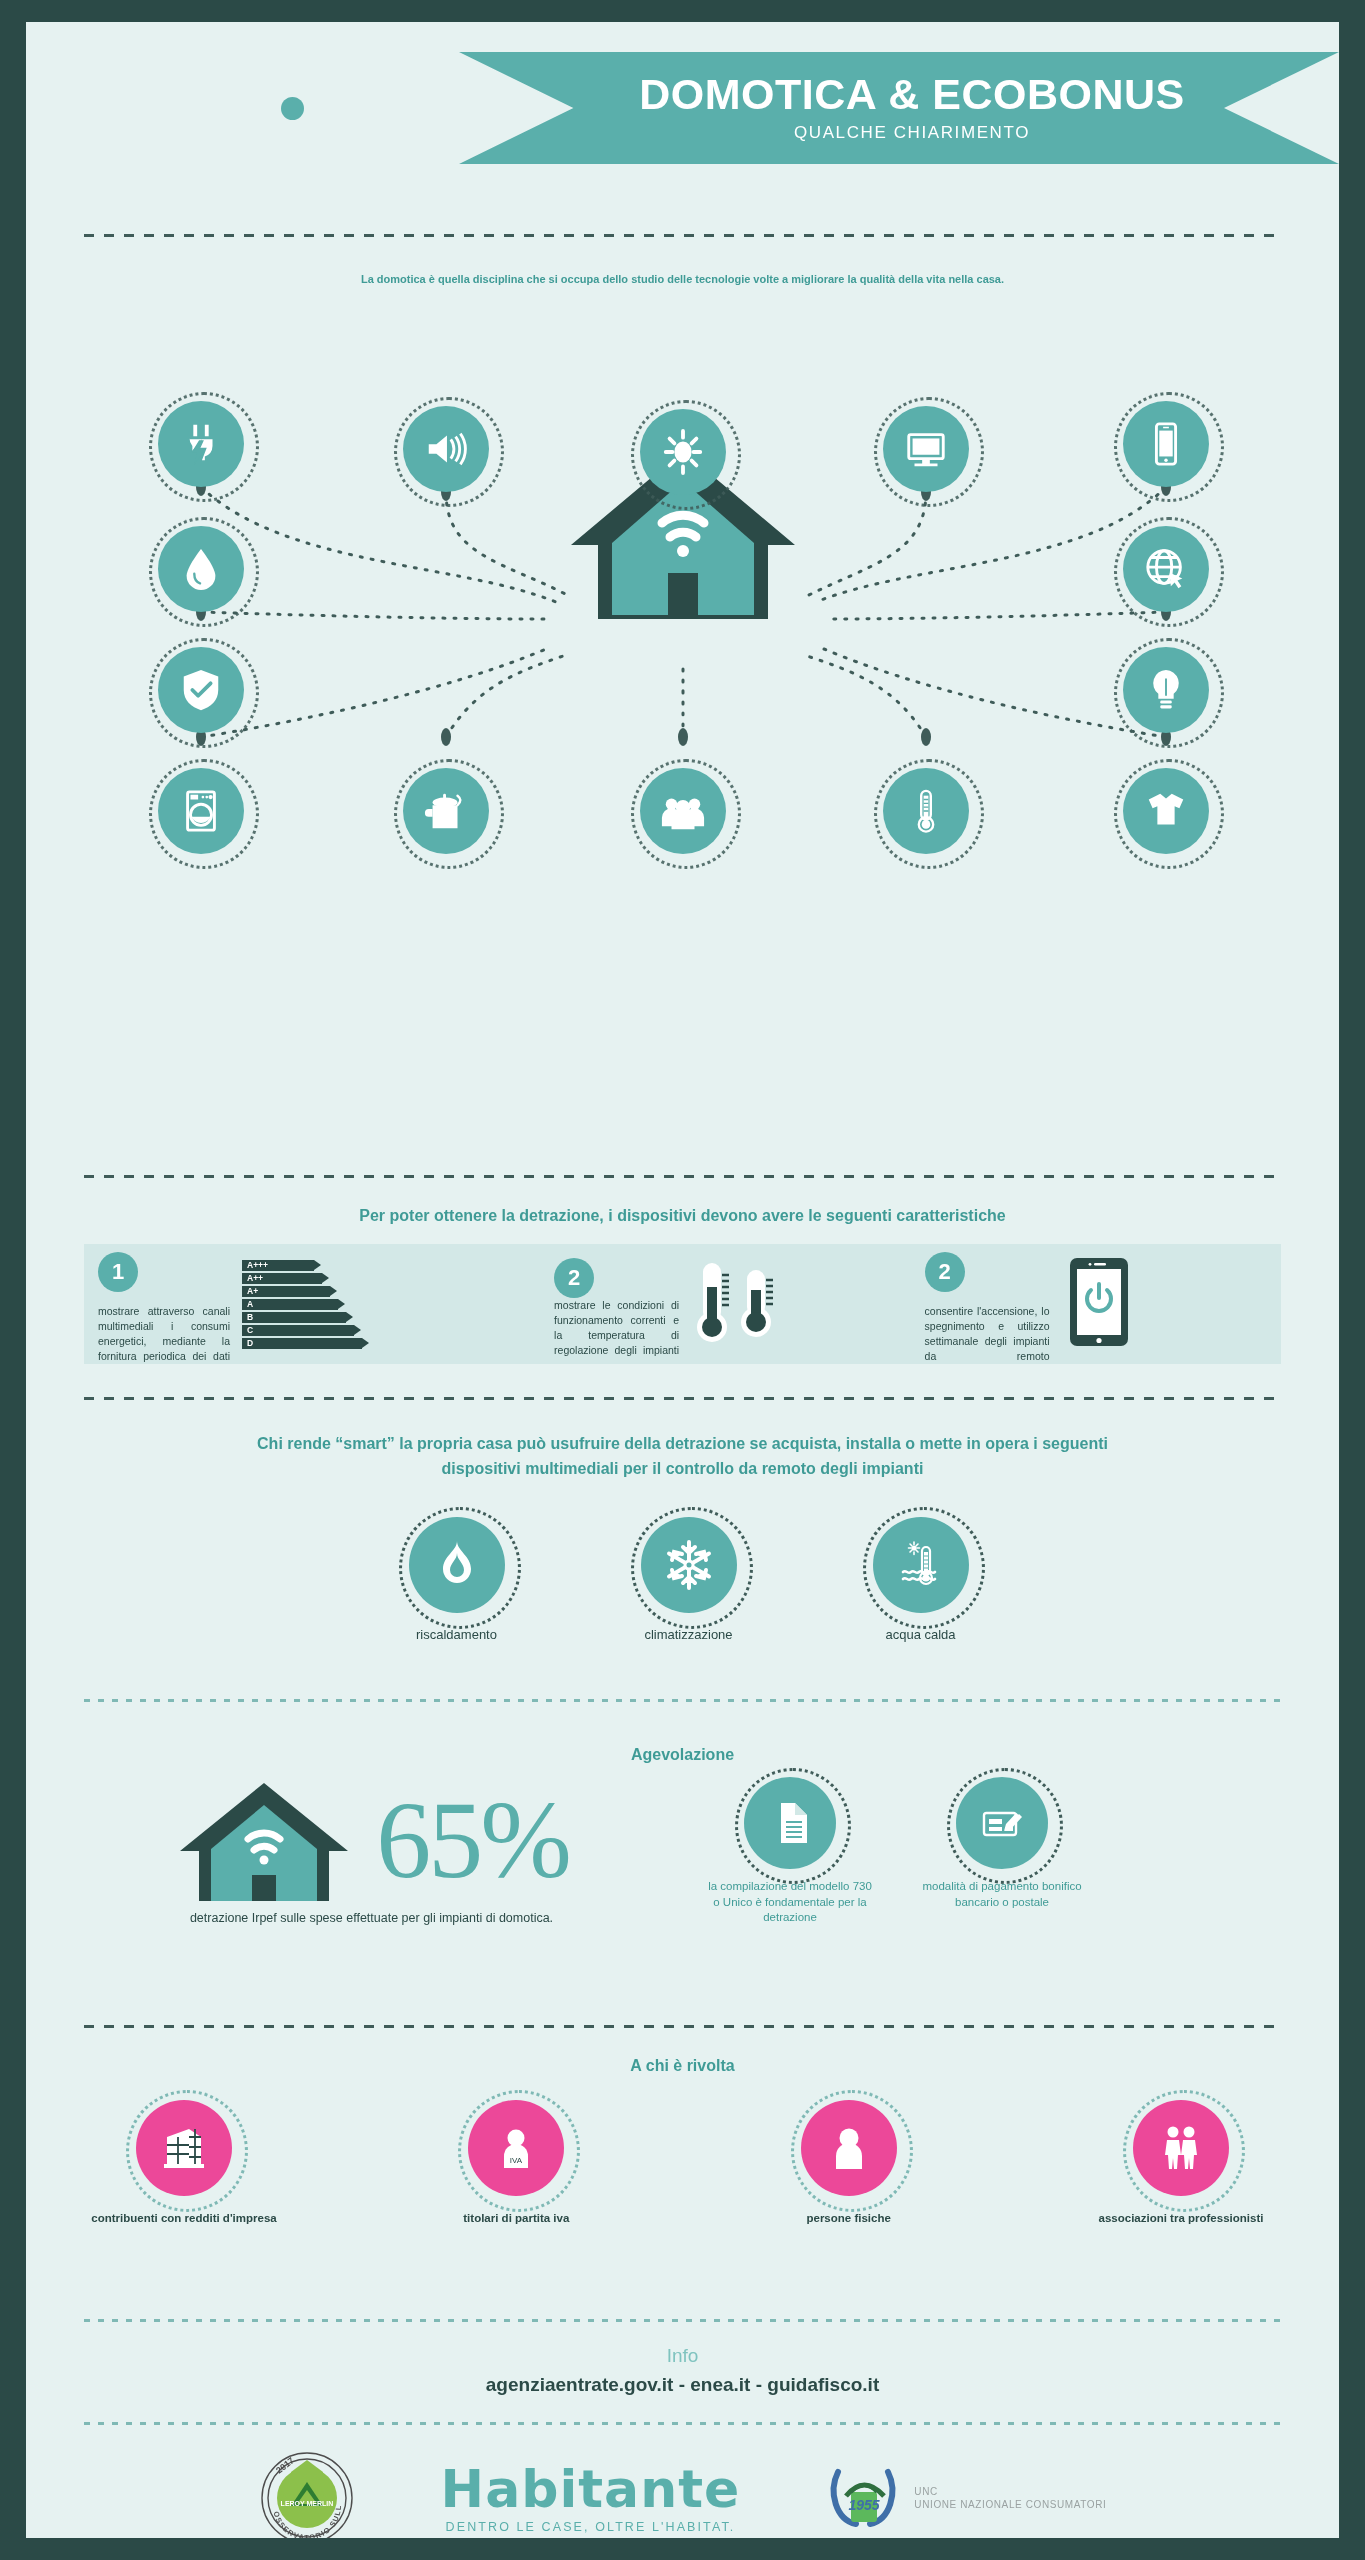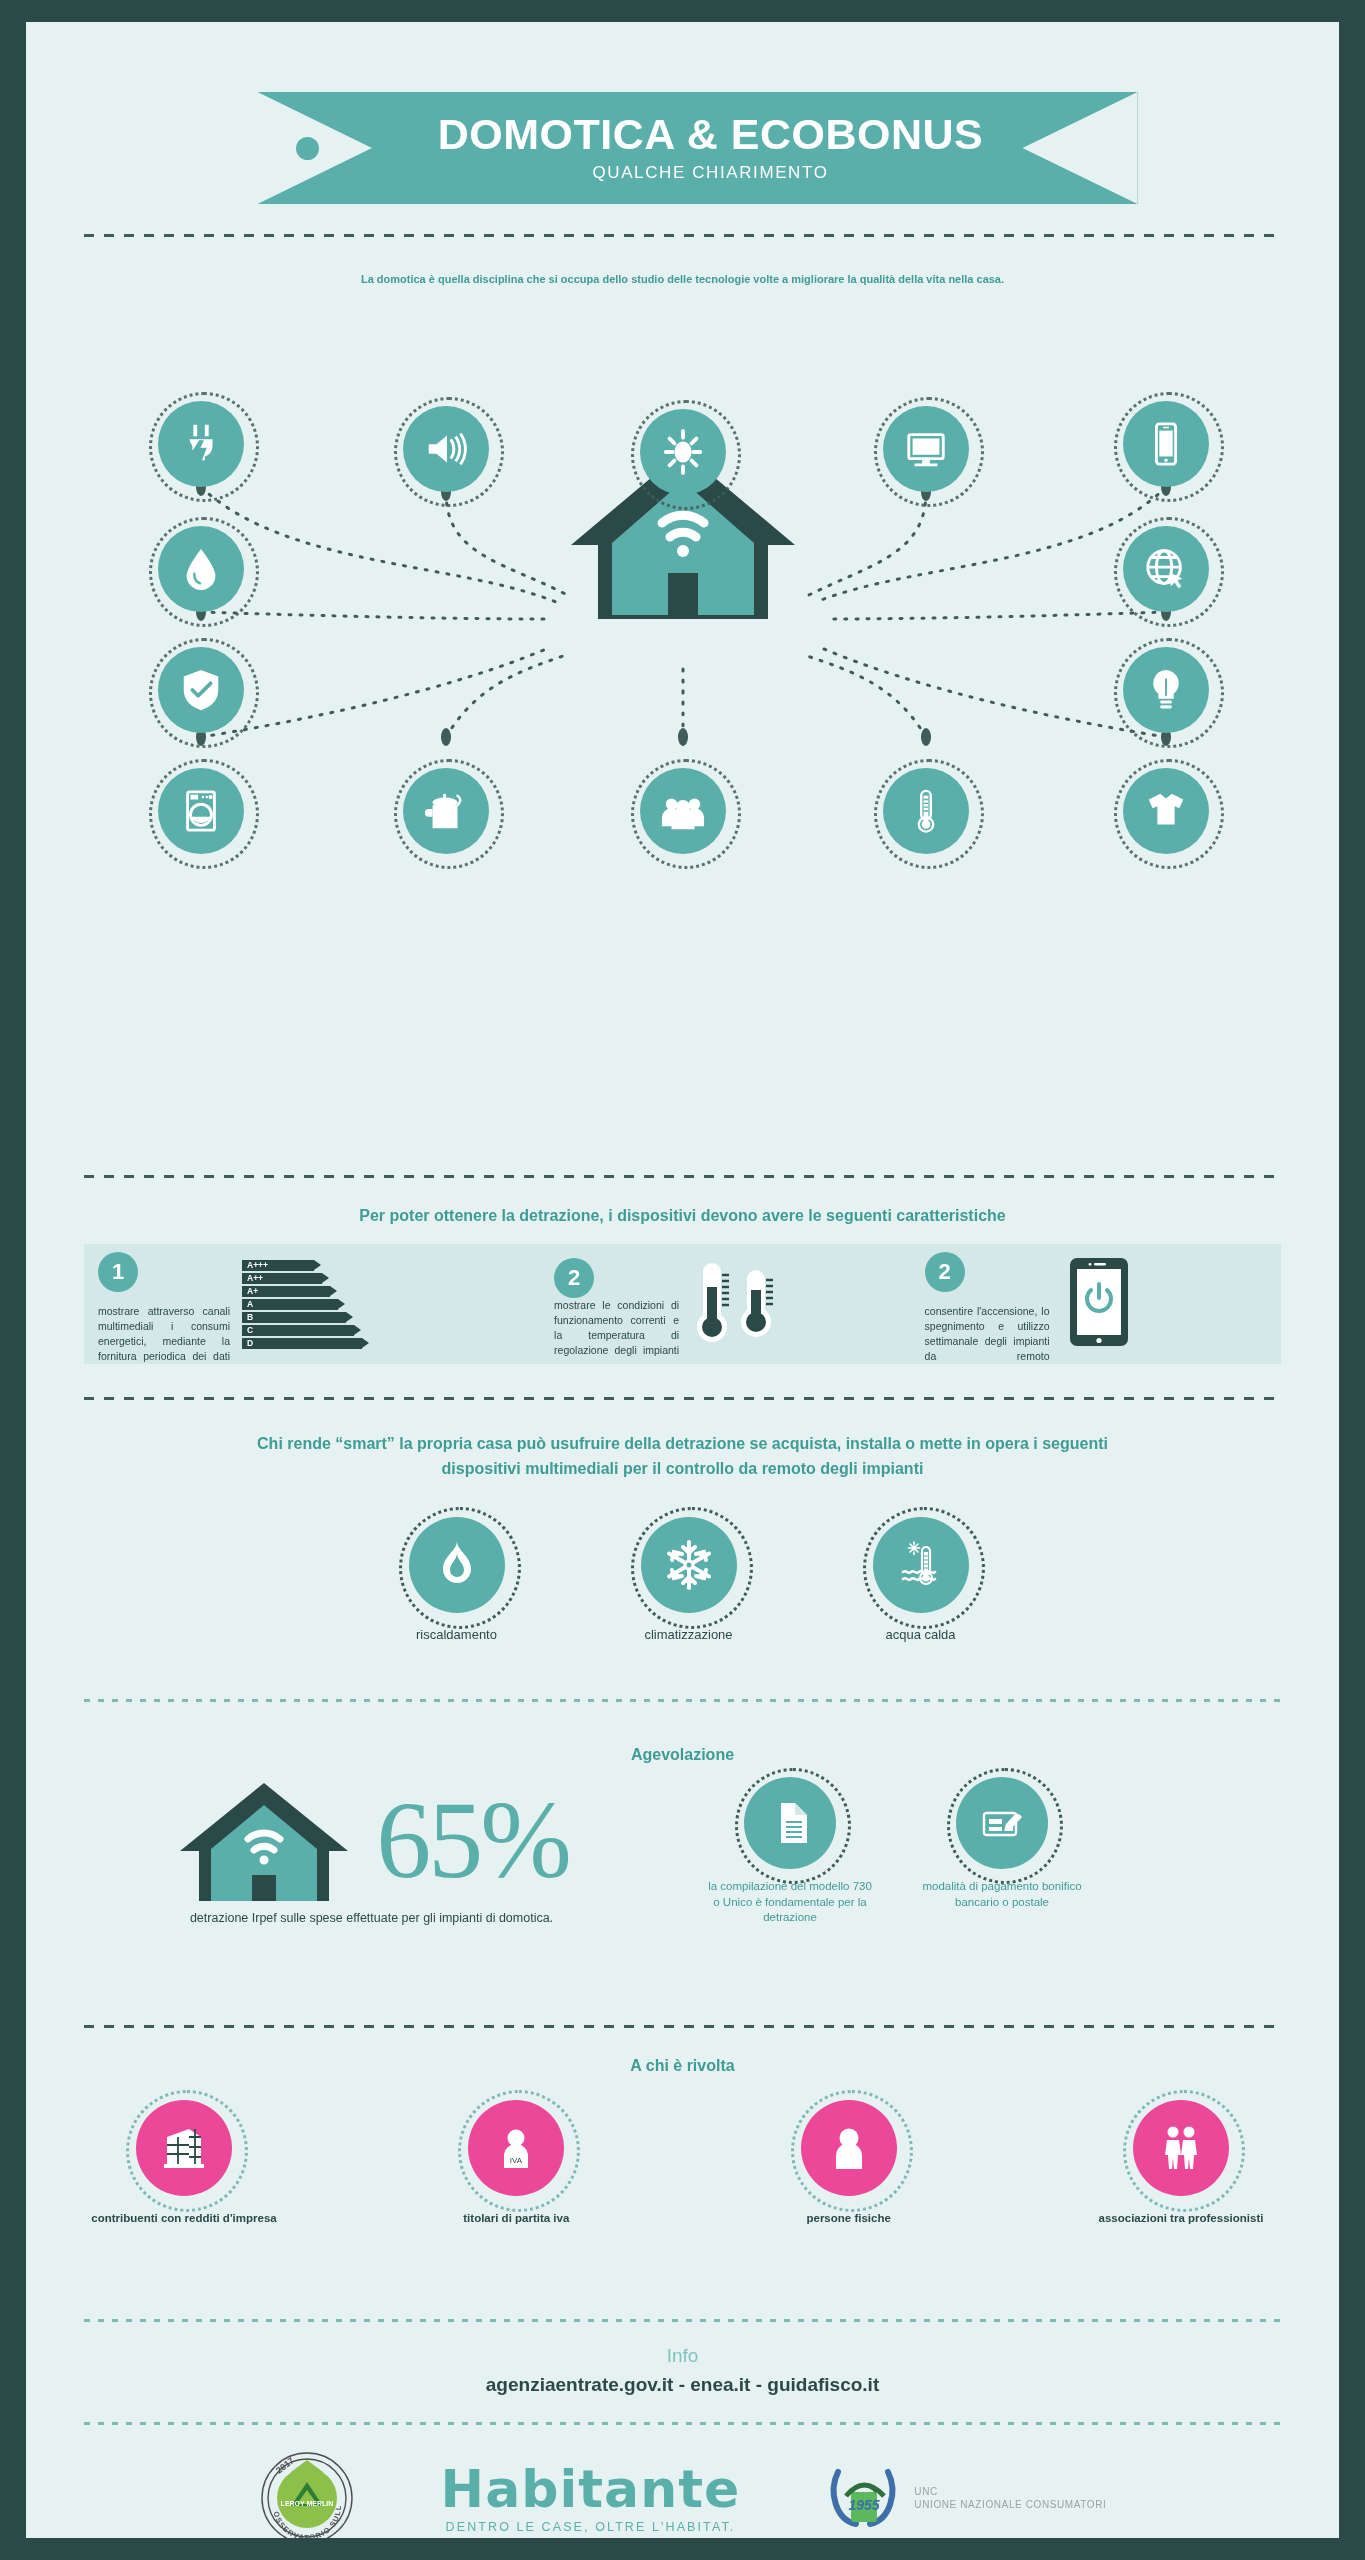--- a/index.html
+++ b/index.html
@@ -17,22 +17,22 @@
   }
   .sheet {
     position: relative;
     width: 100%; height: 100%;
     background: #e6f2f1;
     overflow: hidden;
   }
 
   
   .banner-wrap {
-    position: absolute; left: 15px; top: 30px; width: 100%;
-    display: flex; justify-content: center; align-items: center; margin-top: 40px;
+    position: absolute; left: 0; top: 30px; width: 100%;
+    display: flex; justify-content: flex-end; align-items: center;
   }
   .banner {
     position: relative;
     width: 880px; height: 112px;
     background: #5aafab;
     clip-path: polygon(0 0, 100% 0, 100% 100%, 0 100%, 13% 50%);
     display: flex; flex-direction: column;
     align-items: center; justify-content: center;
   }
   .banner-right-notch {

